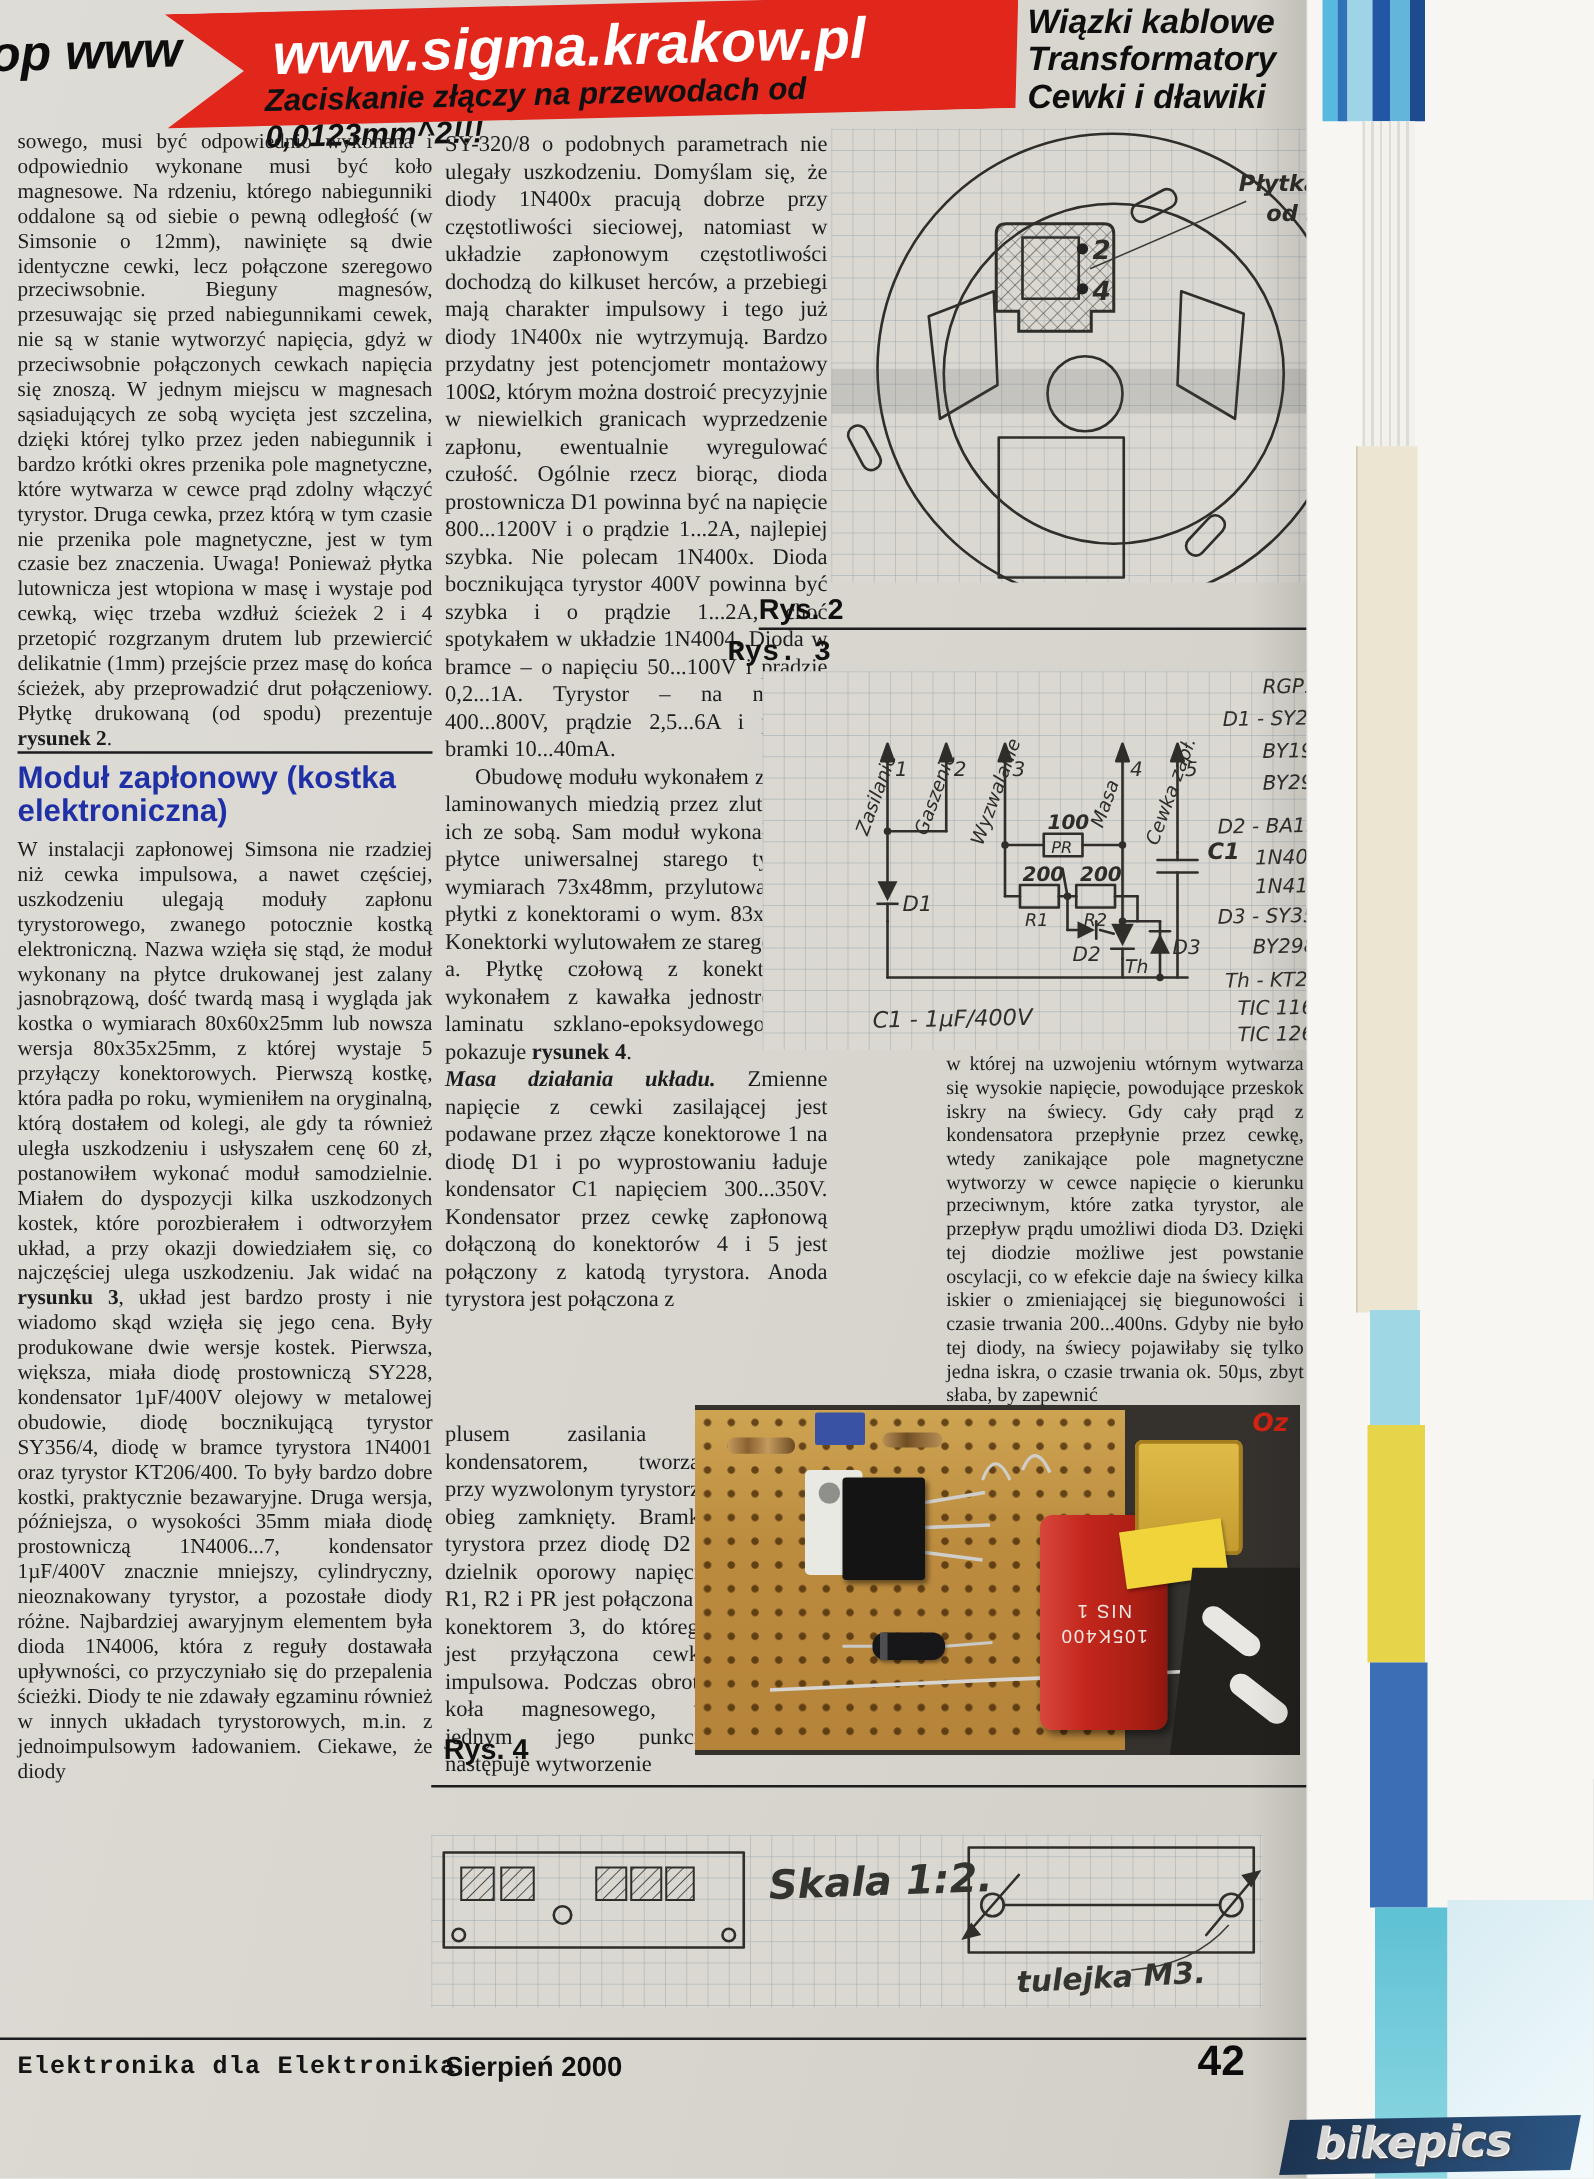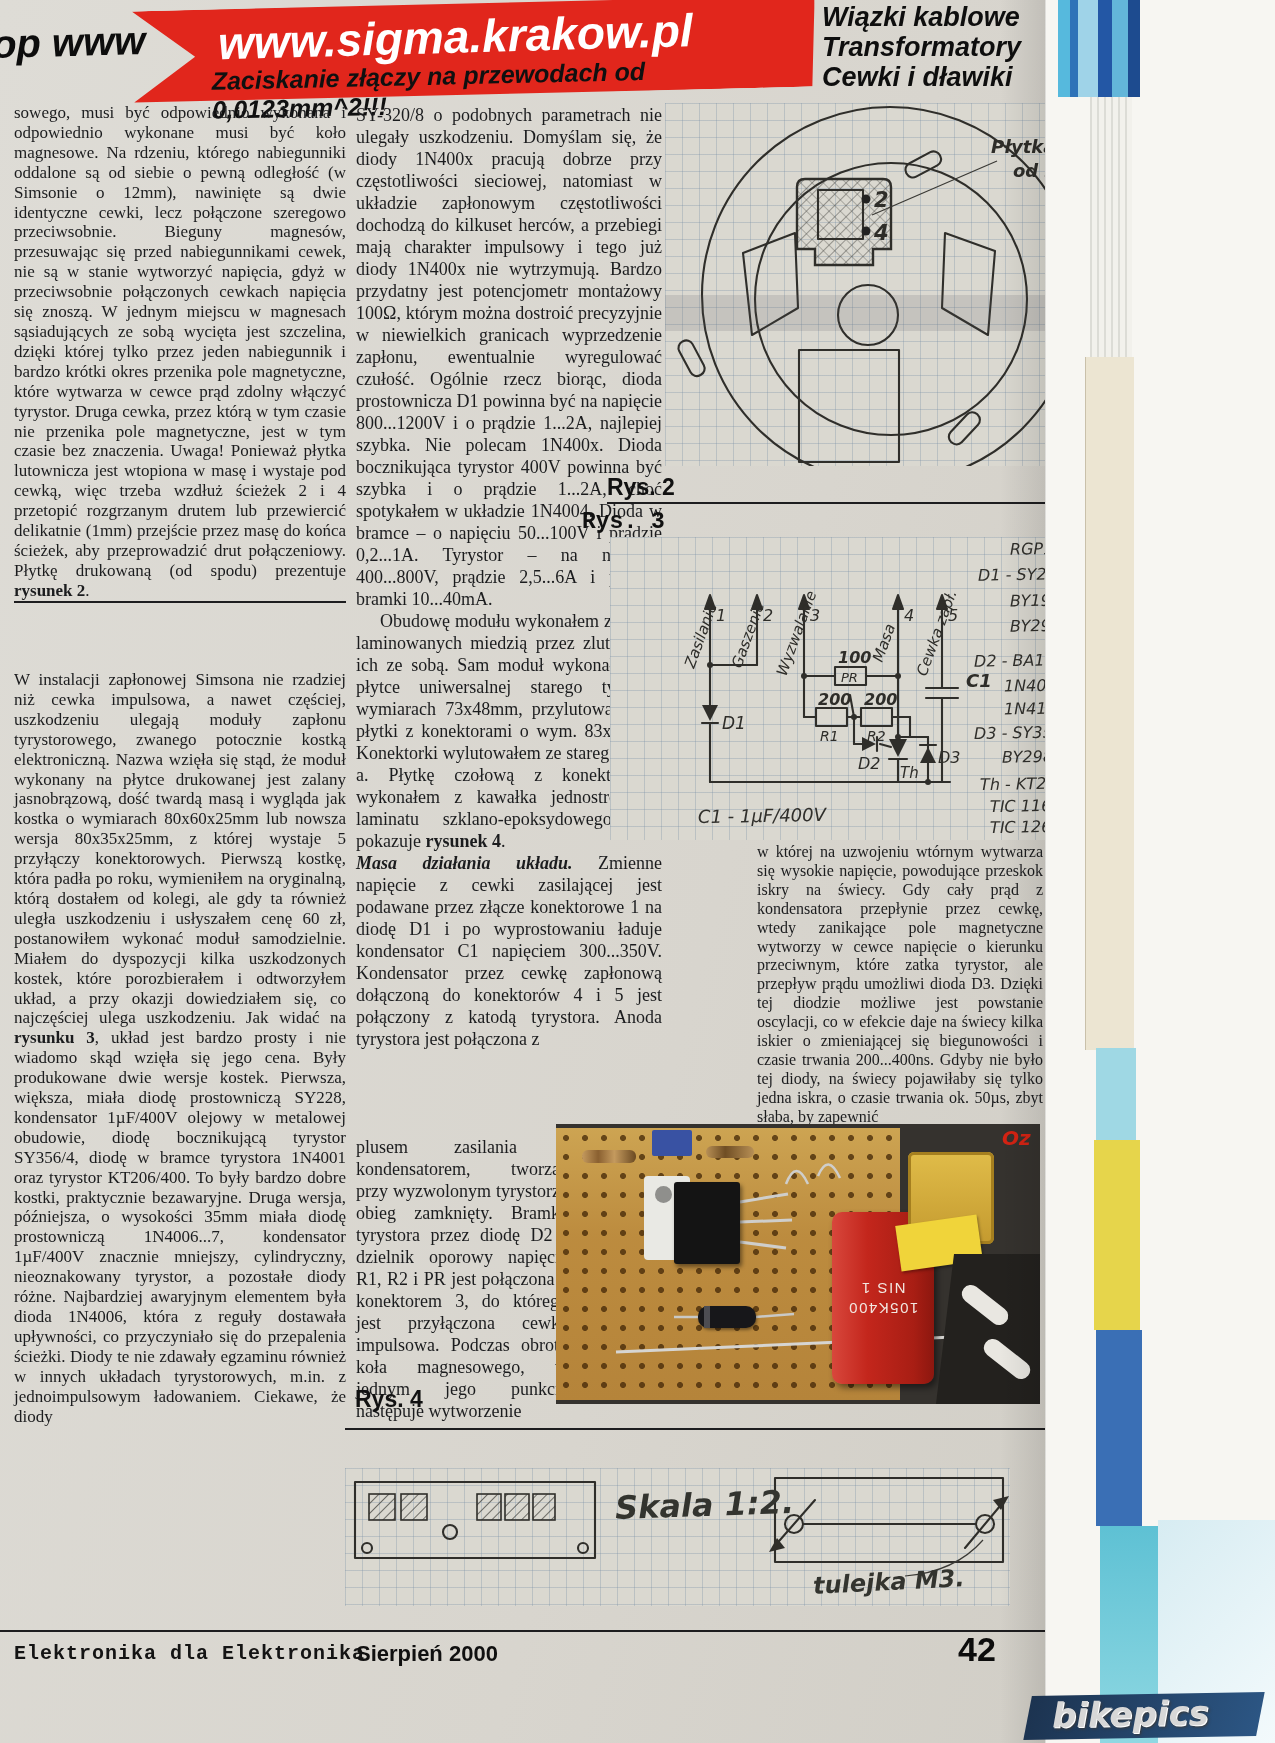--- a/index.html
+++ b/index.html
@@ -46,20 +46,21 @@
   <div class="abs" id="banner-left">op www</div>
   <div class="abs" id="ribbon"></div>
   <div class="abs" id="banner-url">www.sigma.krakow.pl</div>
   <div class="abs" id="banner-tagline">Zaciskanie złączy na przewodach od 0,0123mm^2!!!</div>
   <div class="abs banner-right" style="top:2px;">Wiązki kablowe</div>
   <div class="abs banner-right" style="top:32px;">Transformatory</div>
   <div class="abs banner-right" style="top:62px;">Cewki i dławiki</div>
 
   <div class="abs body-text" style="left:14px;top:103px;width:332px;"><span>sowego, musi być odpowiednio wykonana i odpowiednio wykonane musi być koło magnesowe. Na rdzeniu, którego nabiegunniki oddalone są od siebie o pewną odległość (w Simsonie o 12mm), nawinięte są dwie identyczne cewki, lecz połączone szeregowo przeciwsobnie. Bieguny magnesów, przesuwając się przed nabiegunnikami cewek, nie są w stanie wytworzyć napięcia, gdyż w przeciwsobnie połączonych cewkach napięcia się znoszą. W jednym miejscu w magnesach sąsiadujących ze sobą wycięta jest szczelina, dzięki której tylko przez jeden nabiegunnik i bardzo krótki okres przenika pole magnetyczne, które wytwarza w cewce prąd zdolny włączyć tyrystor. Druga cewka, przez którą w tym czasie nie przenika pole magnetyczne, jest w tym czasie bez znaczenia. Uwaga! Ponieważ płytka lutownicza jest wtopiona w masę i wystaje pod cewką, więc trzeba wzdłuż ścieżek 2 i 4 przetopić rozgrzanym drutem lub przewiercić delikatnie (1mm) przejście przez masę do końca ścieżek, aby przeprowadzić drut połączeniowy. Płytkę drukowaną (od spodu) prezentuje </span><span style="font-weight: bold;">rysunek 2</span><span>.</span></div>
   <div class="abs rule" style="left:14px;top:601px;width:332px;height:2px;"></div>
+  <div class="abs sans" style="left:14px;top:609px;width:332px;font-weight:bold;font-size:25px;line-height:27px;color:#1f2fa6;">Moduł zapłonowy (kostka elektroniczna)</div>
   <div class="abs body-text" style="left:14px;top:670px;width:332px;"><span>W instalacji zapłonowej Simsona nie rzadziej niż cewka impulsowa, a nawet częściej, uszkodzeniu ulegają moduły zapłonu tyrystorowego, zwanego potocznie kostką elektroniczną. Nazwa wzięła się stąd, że moduł wykonany na płytce drukowanej jest zalany jasnobrązową, dość twardą masą i wygląda jak kostka o wymiarach 80x60x25mm lub nowsza wersja 80x35x25mm, z której wystaje 5 przyłączy konektorowych. Pierwszą kostkę, która padła po roku, wymieniłem na oryginalną, którą dostałem od kolegi, ale gdy ta również uległa uszkodzeniu i usłyszałem cenę 60 zł, postanowiłem wykonać moduł samodzielnie. Miałem do dyspozycji kilka uszkodzonych kostek, które porozbierałem i odtworzyłem układ, a przy okazji dowiedziałem się, co najczęściej ulega uszkodzeniu. Jak widać na </span><span style="font-weight: bold;">rysunku 3</span><span>, układ jest bardzo prosty i nie wiadomo skąd wzięła się jego cena. Były produkowane dwie wersje kostek. Pierwsza, większa, miała diodę prostowniczą SY228, kondensator 1µF/400V olejowy w metalowej obudowie, diodę bocznikującą tyrystor SY356/4, diodę w bramce tyrystora 1N4001 oraz tyrystor KT206/400. To były bardzo dobre kostki, praktycznie bezawaryjne. Druga wersja, późniejsza, o wysokości 35mm miała diodę prostowniczą 1N4006...7, kondensator 1µF/400V znacznie mniejszy, cylindryczny, nieoznakowany tyrystor, a pozostałe diody różne. Najbardziej awaryjnym elementem była dioda 1N4006, która z reguły dostawała upływności, co przyczyniało się do przepalenia ścieżki. Diody te nie zdawały egzaminu również w innych układach tyrystorowych, m.in. z jednoimpulsowym ładowaniem. Ciekawe, że diody</span></div>
 
   <div class="abs body-text c2" style="left:356px;top:104px;width:306px;">
     <div>SY-320/8 o podobnych parametrach nie ulegały uszkodzeniu. Domyślam się, że diody 1N400x pracują dobrze przy częstotliwości sieciowej, natomiast w układzie zapłonowym częstotliwości dochodzą do kilkuset herców, a przebiegi mają charakter impulsowy i tego już diody 1N400x nie wytrzymują. Bardzo przydatny jest potencjometr montażowy 100Ω, którym można dostroić precyzyjnie w niewielkich granicach wyprzedzenie zapłonu, ewentualnie wyregulować czułość. Ogólnie rzecz biorąc, dioda prostownicza D1 powinna być na napięcie 800...1200V i o prądzie 1...2A, najlepiej szybka. Nie polecam 1N400x. Dioda bocznikująca tyrystor 400V powinna być szybka i o prądzie 1...2A, choć spotykałem w układzie 1N4004. Dioda w bramce – o napięciu 50...100V i prądzie 0,2...1A. Tyrystor – na napięcie 400...800V, prądzie 2,5...6A i prądzie bramki 10...40mA.</div>
     <div style="text-indent:24px;"><span>Obudowę modułu wykonałem z płytek laminowanych miedzią przez zlutowanie ich ze sobą. Sam moduł wykonałem na płytce uniwersalnej starego typu o wymiarach 73x48mm, przylutowanej do płytki z konektorami o wym. 83x25mm. Konektorki wylutowałem ze starego UPS-a. Płytkę czołową z konektorkami wykonałem z kawałka jednostronnego laminatu szklano-epoksydowego, jak pokazuje </span><span style="font-weight: bold;">rysunek 4</span><span>.</span></div>
     <div><span style="font-weight: bold; font-style: italic;">Masa działania układu.</span><span> Zmienne napięcie z cewki zasilającej jest podawane przez złącze konektorowe 1 na diodę D1 i po wyprostowaniu ładuje kondensator C1 napięciem 300...350V. Kondensator przez cewkę zapłonową dołączoną do konektorów 4 i 5 jest połączony z katodą tyrystora. Anoda tyrystora jest połączona z</span></div>
   </div>
   <div class="abs body-text c2" style="left:356px;top:1136px;width:212px;">plusem zasilania i kondensatorem, tworząc przy wyzwolonym tyrystorze obieg zamknięty. Bramka tyrystora przez diodę D2 i dzielnik oporowy napięcia R1, R2 i PR jest połączona z konektorem 3, do którego jest przyłączona cewka impulsowa. Podczas obrotu koła magnesowego, w jednym jego punkcie następuje wytworzenie</div>
 
   <div class="abs graph" style="left:665px;top:103px;width:475px;height:363px;">

